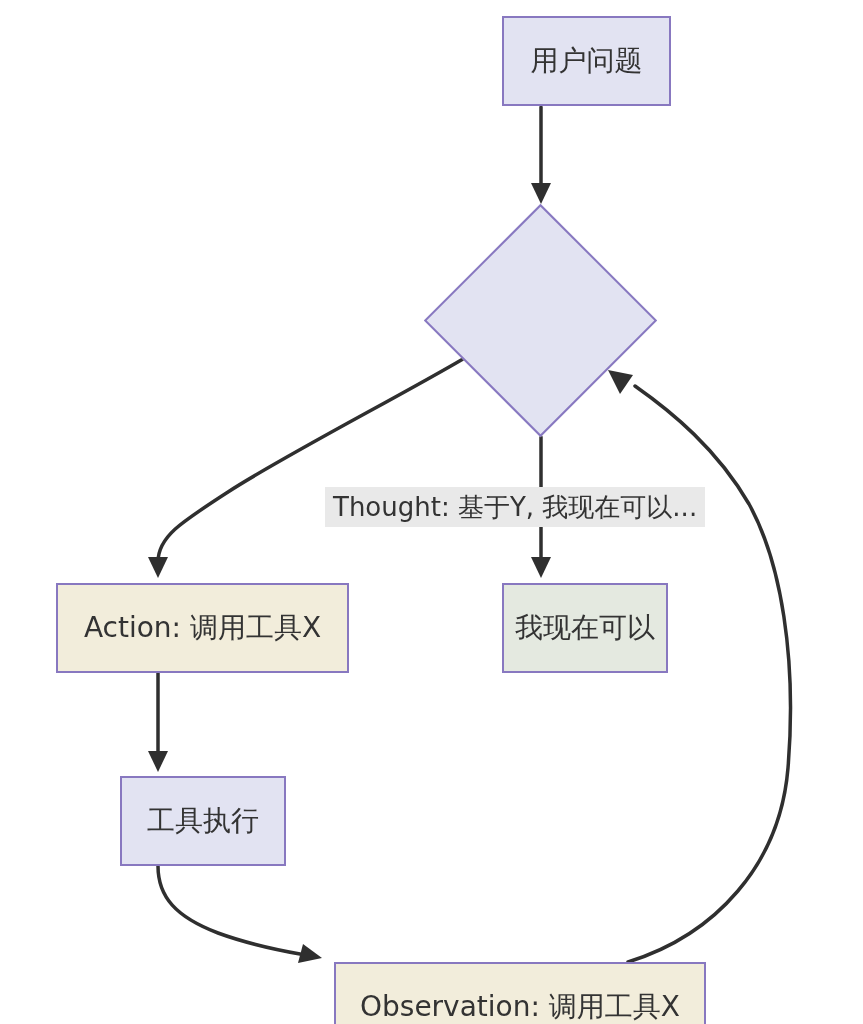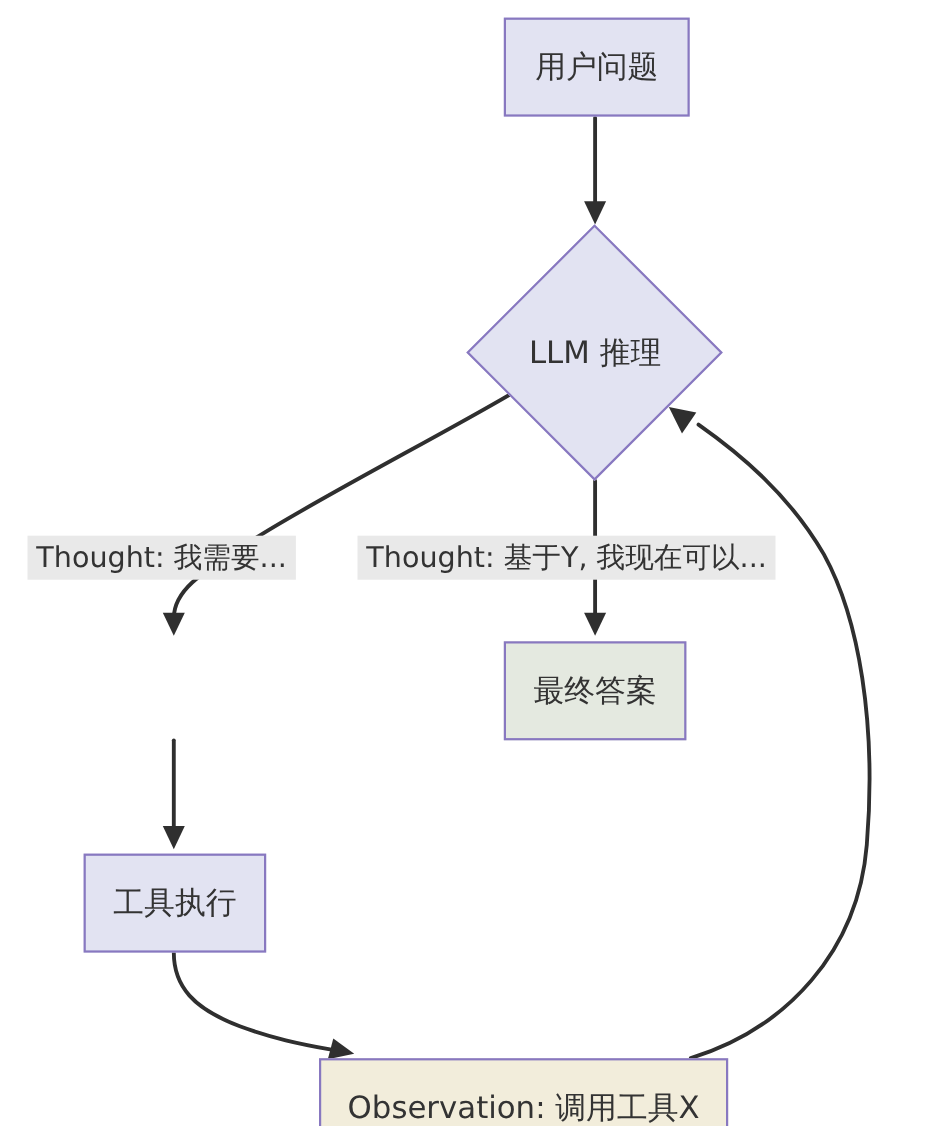--- a/index.html
+++ b/index.html
@@ -38,20 +38,21 @@
     position: absolute;
     display: flex;
     align-items: center;
     justify-content: center;
     border: 2px solid var(--node-stroke, #8d7bc0);
     font-size: 28px;
     line-height: 1.2;
     white-space: nowrap;
     box-sizing: border-box;
     z-index: 2;
+    margin-left: 44px;
   }
   .fill-lavender { background: var(--node-fill-lavender, #e6e6f5); }
   .fill-cream    { background: var(--node-fill-cream, #f2eddb); }
   .fill-green    { background: var(--node-fill-green, #e4e9e0); }
 
   .node-user-question { left: 458px; top: 16px;  width: 169px; height: 90px; }
   .node-action        { left: 12px;  top: 583px; width: 293px; height: 90px; }
   .node-final-answer  { left: 458px; top: 583px; width: 166px; height: 90px; }
   .node-tool-exec     { left: 76px;  top: 776px; width: 166px; height: 90px; text-align: center; }
   .node-observation   { left: 290px; top: 962px; width: 372px; height: 90px; }
@@ -127,32 +128,33 @@
       <path d="M 628 962 C 715 935 780 865 788 768 C 797 658 781 562 749 504 C 717 449 672 412 635 386"></path>
       <polygon points="608,370 633,375 620,394"></polygon>
     </g>
   </svg>
 
   <div class="node fill-lavender node-user-question">
     <span>用户问题</span>
   </div>
 
   <div class="diamond-shape"></div>
-  <div class="diamond-label">LLM 推理</div>
 
+  <div class="node fill-cream node-action">
+    <span>Action: 调用工具X</span>
+  </div>
 
   <div class="node fill-green node-final-answer">
-    <span>最终答案</span>
+    <span>我现在可以</span>
   </div>
 
   <div class="node fill-lavender node-tool-exec">
     <span>工具执行</span>
   </div>
 
   <div class="node fill-cream node-observation">
     <span>Observation: 调用工具X</span>
   </div>
 
-  <div class="edge-label edge-label-thought-need">Thought: 我需要...</div>
 
   <div class="edge-label edge-label-thought-final">Thought: 基于Y, 我现在可以...</div>
 
 </div>
 
 </body></html>

